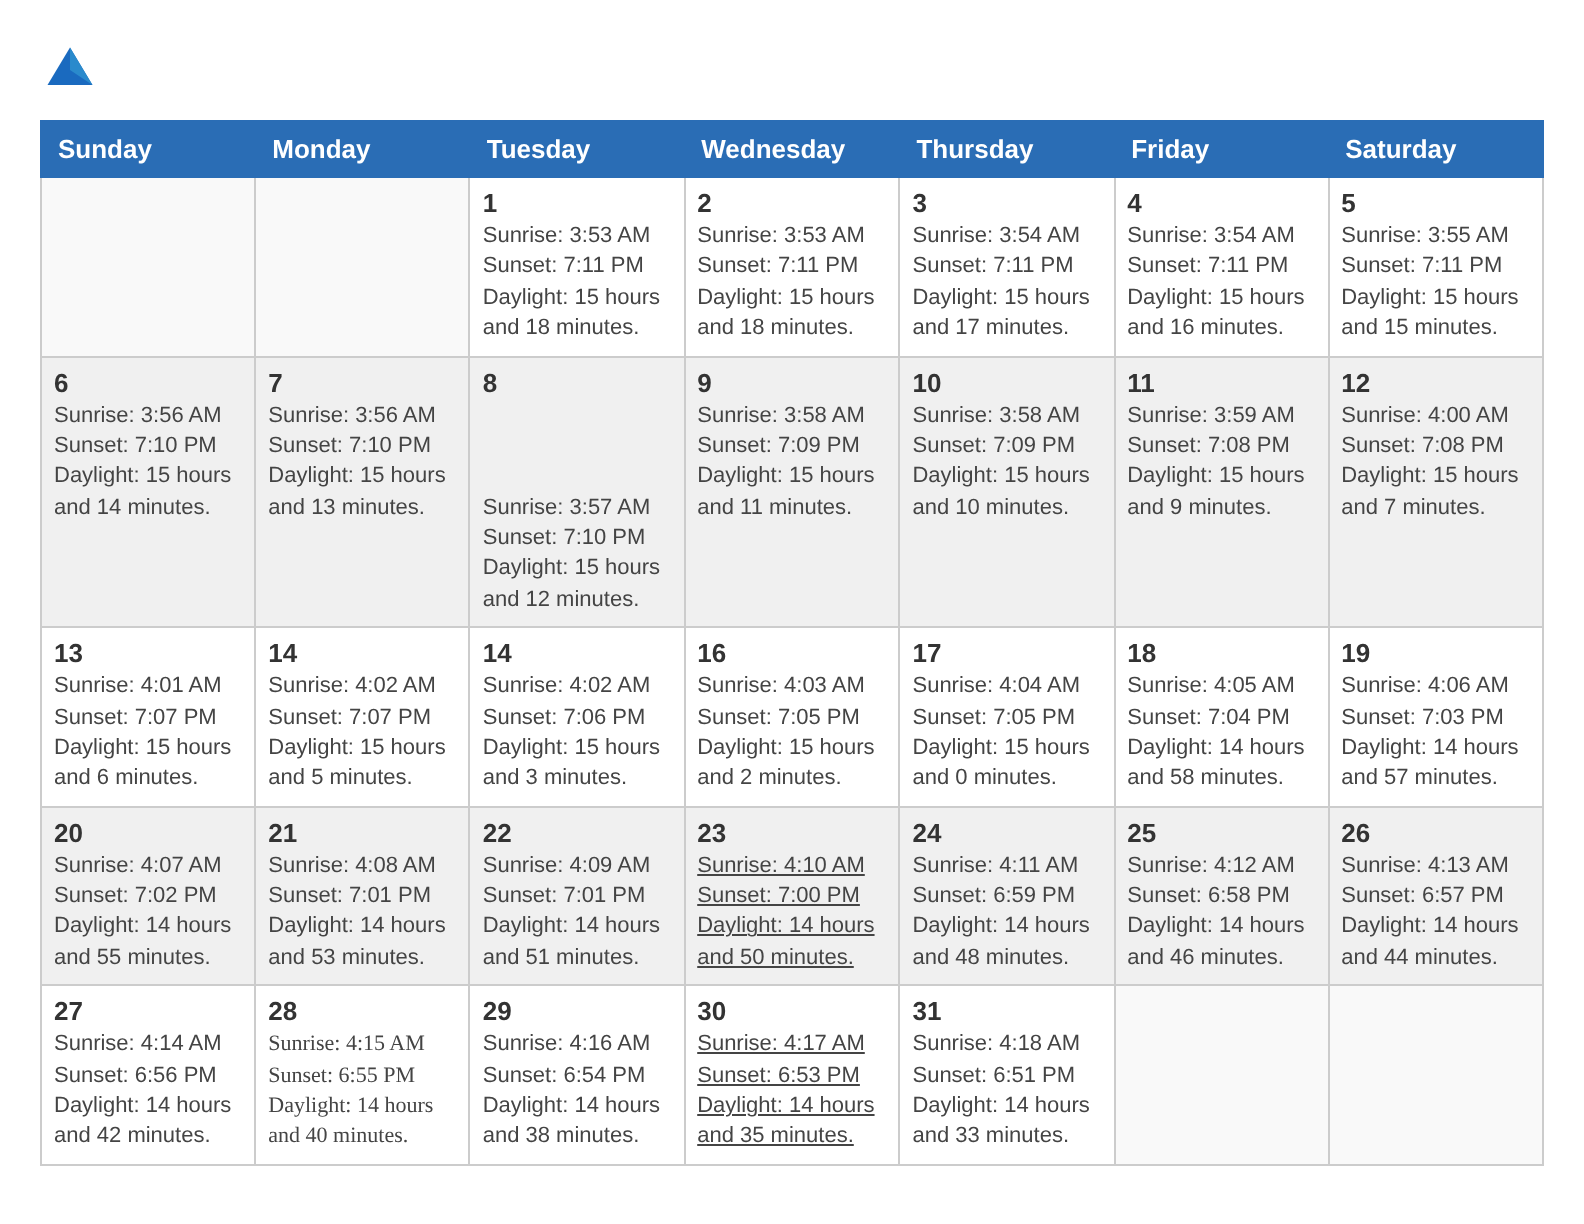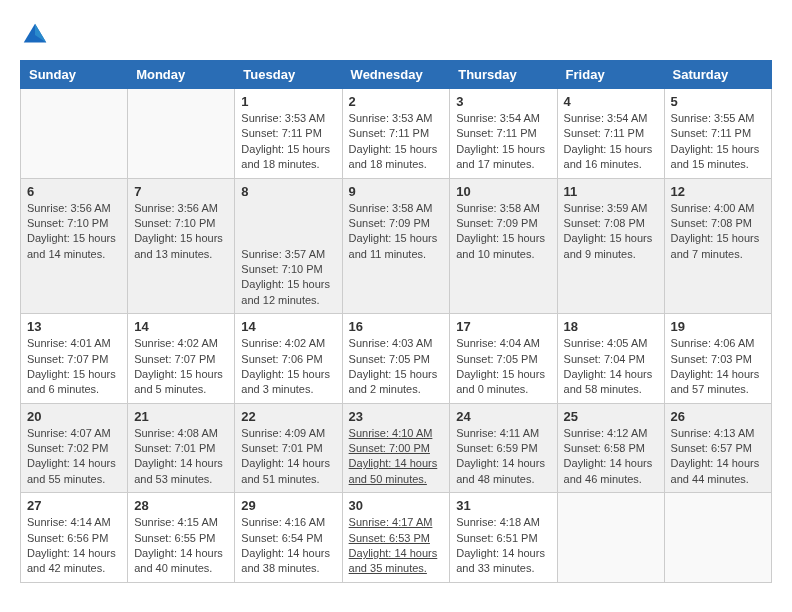--- a/index.html
+++ b/index.html
@@ -322,21 +322,21 @@
       <tr>
         <td>
           <span class="day-number">27</span>
           <div class="day-info" style="white-space: pre-line;">Sunrise: 4:14 AM
 Sunset: 6:56 PM
 Daylight: 14 hours
 and 42 minutes.</div>
         </td>
         <td>
           <span class="day-number">28</span>
-          <div class="day-info" style="white-space: pre-line;">Sunrise: 4:15 AM
+          <div class="day-info" style="white-space: pre-line; font-family: Liberation Serif, serif;">Sunrise: 4:15 AM
 Sunset: 6:55 PM
 Daylight: 14 hours
 and 40 minutes.</div>
         </td>
         <td>
           <span class="day-number">29</span>
           <div class="day-info" style="white-space: pre-line;">Sunrise: 4:16 AM
 Sunset: 6:54 PM
 Daylight: 14 hours
 and 38 minutes.</div>

